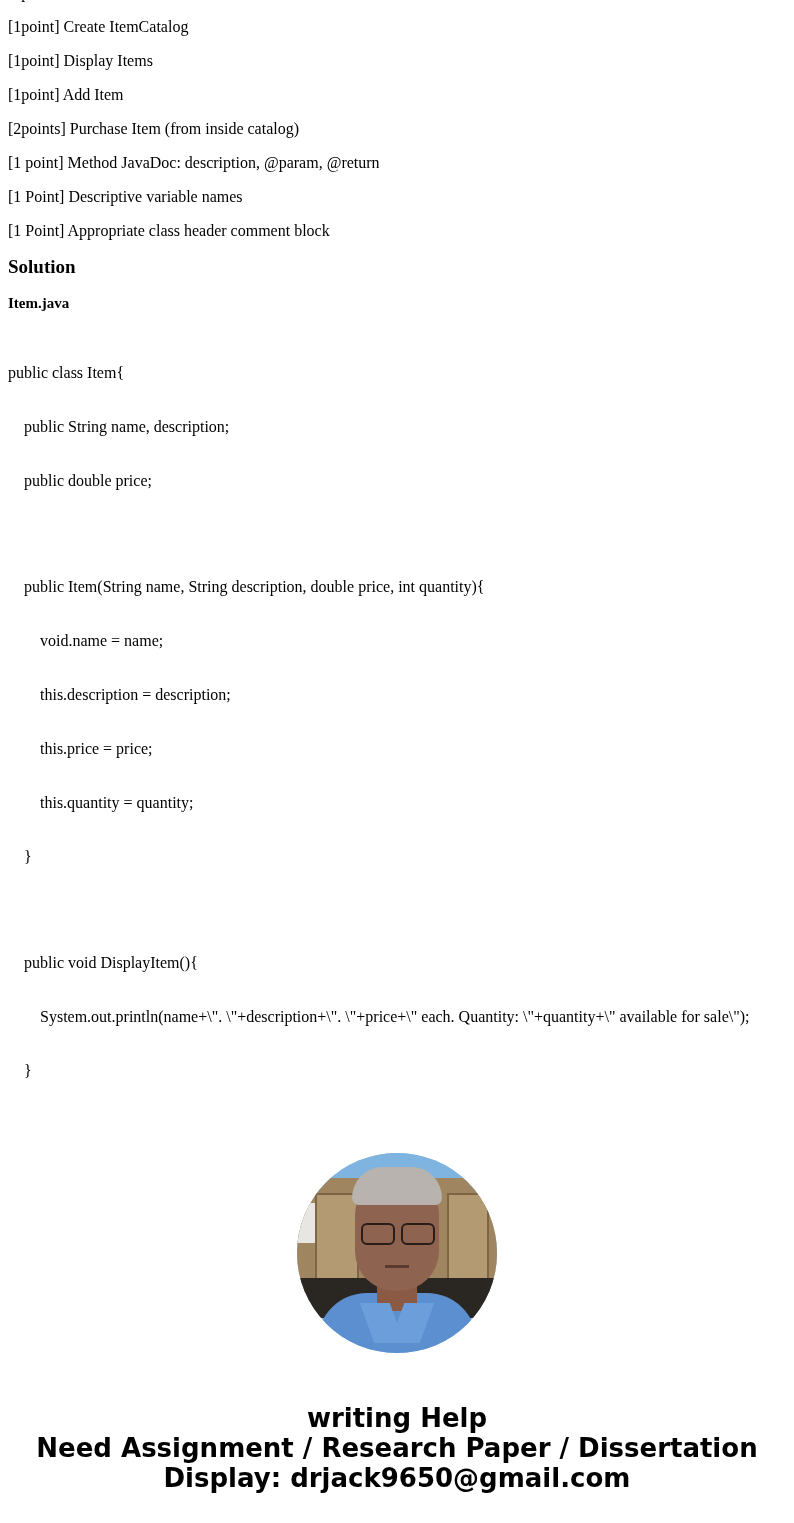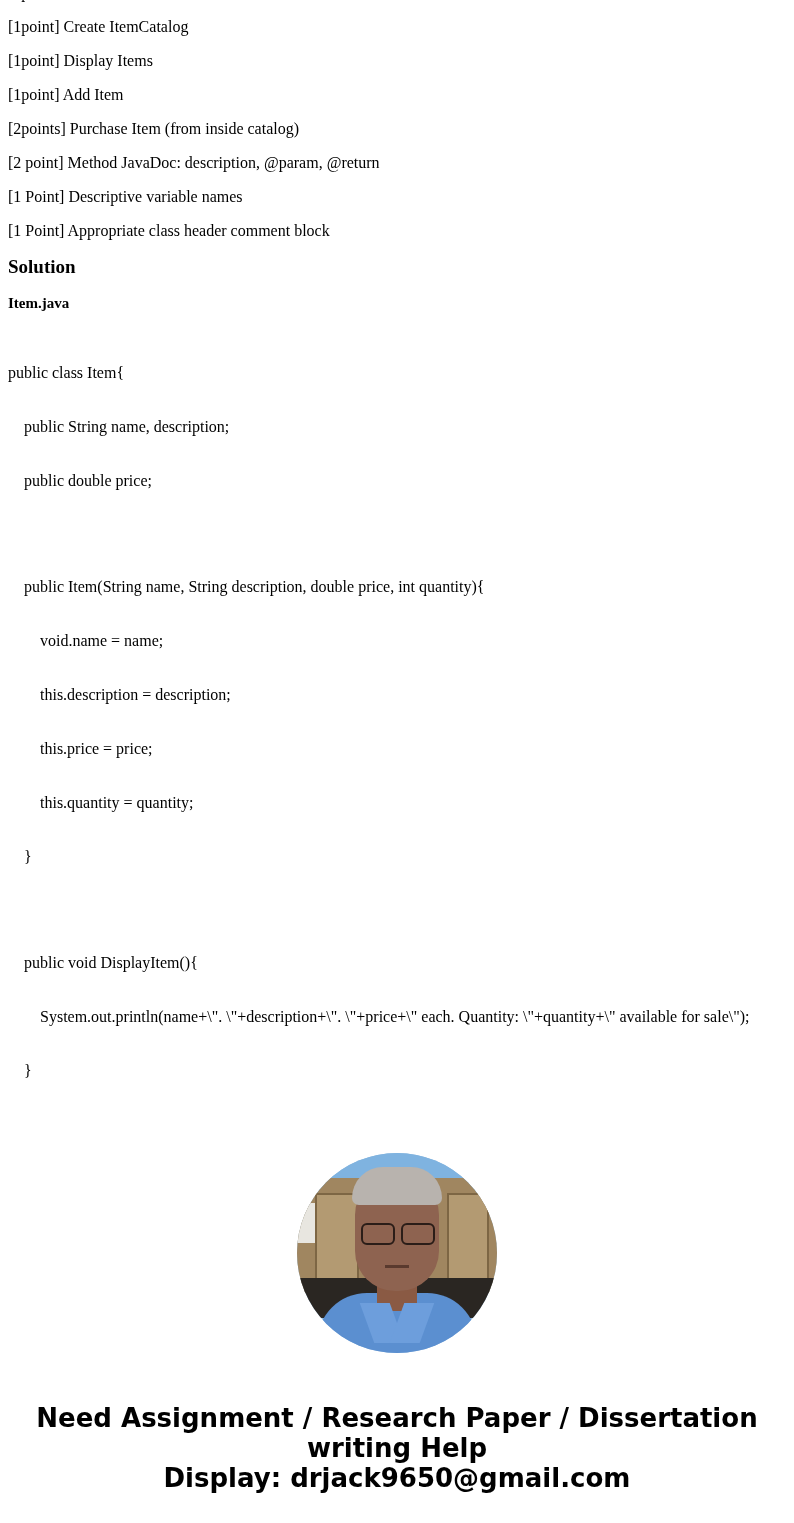--- a/index.html
+++ b/index.html
@@ -108,21 +108,21 @@
 <body>
 
 <div class="doc-viewport">
   <div class="doc">
 
     <p class="rubric-line">[1point] Create Item</p>
     <p class="rubric-line">[1point] Create ItemCatalog</p>
     <p class="rubric-line">[1point] Display Items</p>
     <p class="rubric-line">[1point] Add Item</p>
     <p class="rubric-line">[2points] Purchase Item (from inside catalog)</p>
-    <p class="rubric-line">[2 point] Method JavaDoc: description, @param, @return</p>
+    <p class="rubric-line">[1 point] Method JavaDoc: description, @param, @return</p>
     <p class="rubric-line">[1 Point] Descriptive variable names</p>
     <p class="rubric-line">[1 Point] Appropriate class header comment block</p>
 
     <h2 class="section">Solution</h2>
 
     <h3 class="file">Item.java</h3>
     <div class="code">
       <span class="ln">public class Item{</span>
       <span class="ln">    public String name, description;</span>
       <span class="ln">    public double price;</span>
@@ -175,16 +175,16 @@
   <div class="collar-l"></div>
   <div class="collar-r"></div>
   <div class="head"></div>
   <div class="hair"></div>
   <div class="glass-l"></div>
   <div class="glass-r"></div>
   <div class="mouth"></div>
 </div>
 
 <div class="promo">
+  <span class="line">writing Help</span>
   <span class="line">Need Assignment / Research Paper / Dissertation</span>
-  <span class="line">writing Help</span>
   <span class="line">Display: drjack9650@gmail.com</span>
 </div>
 
 </body></html>

